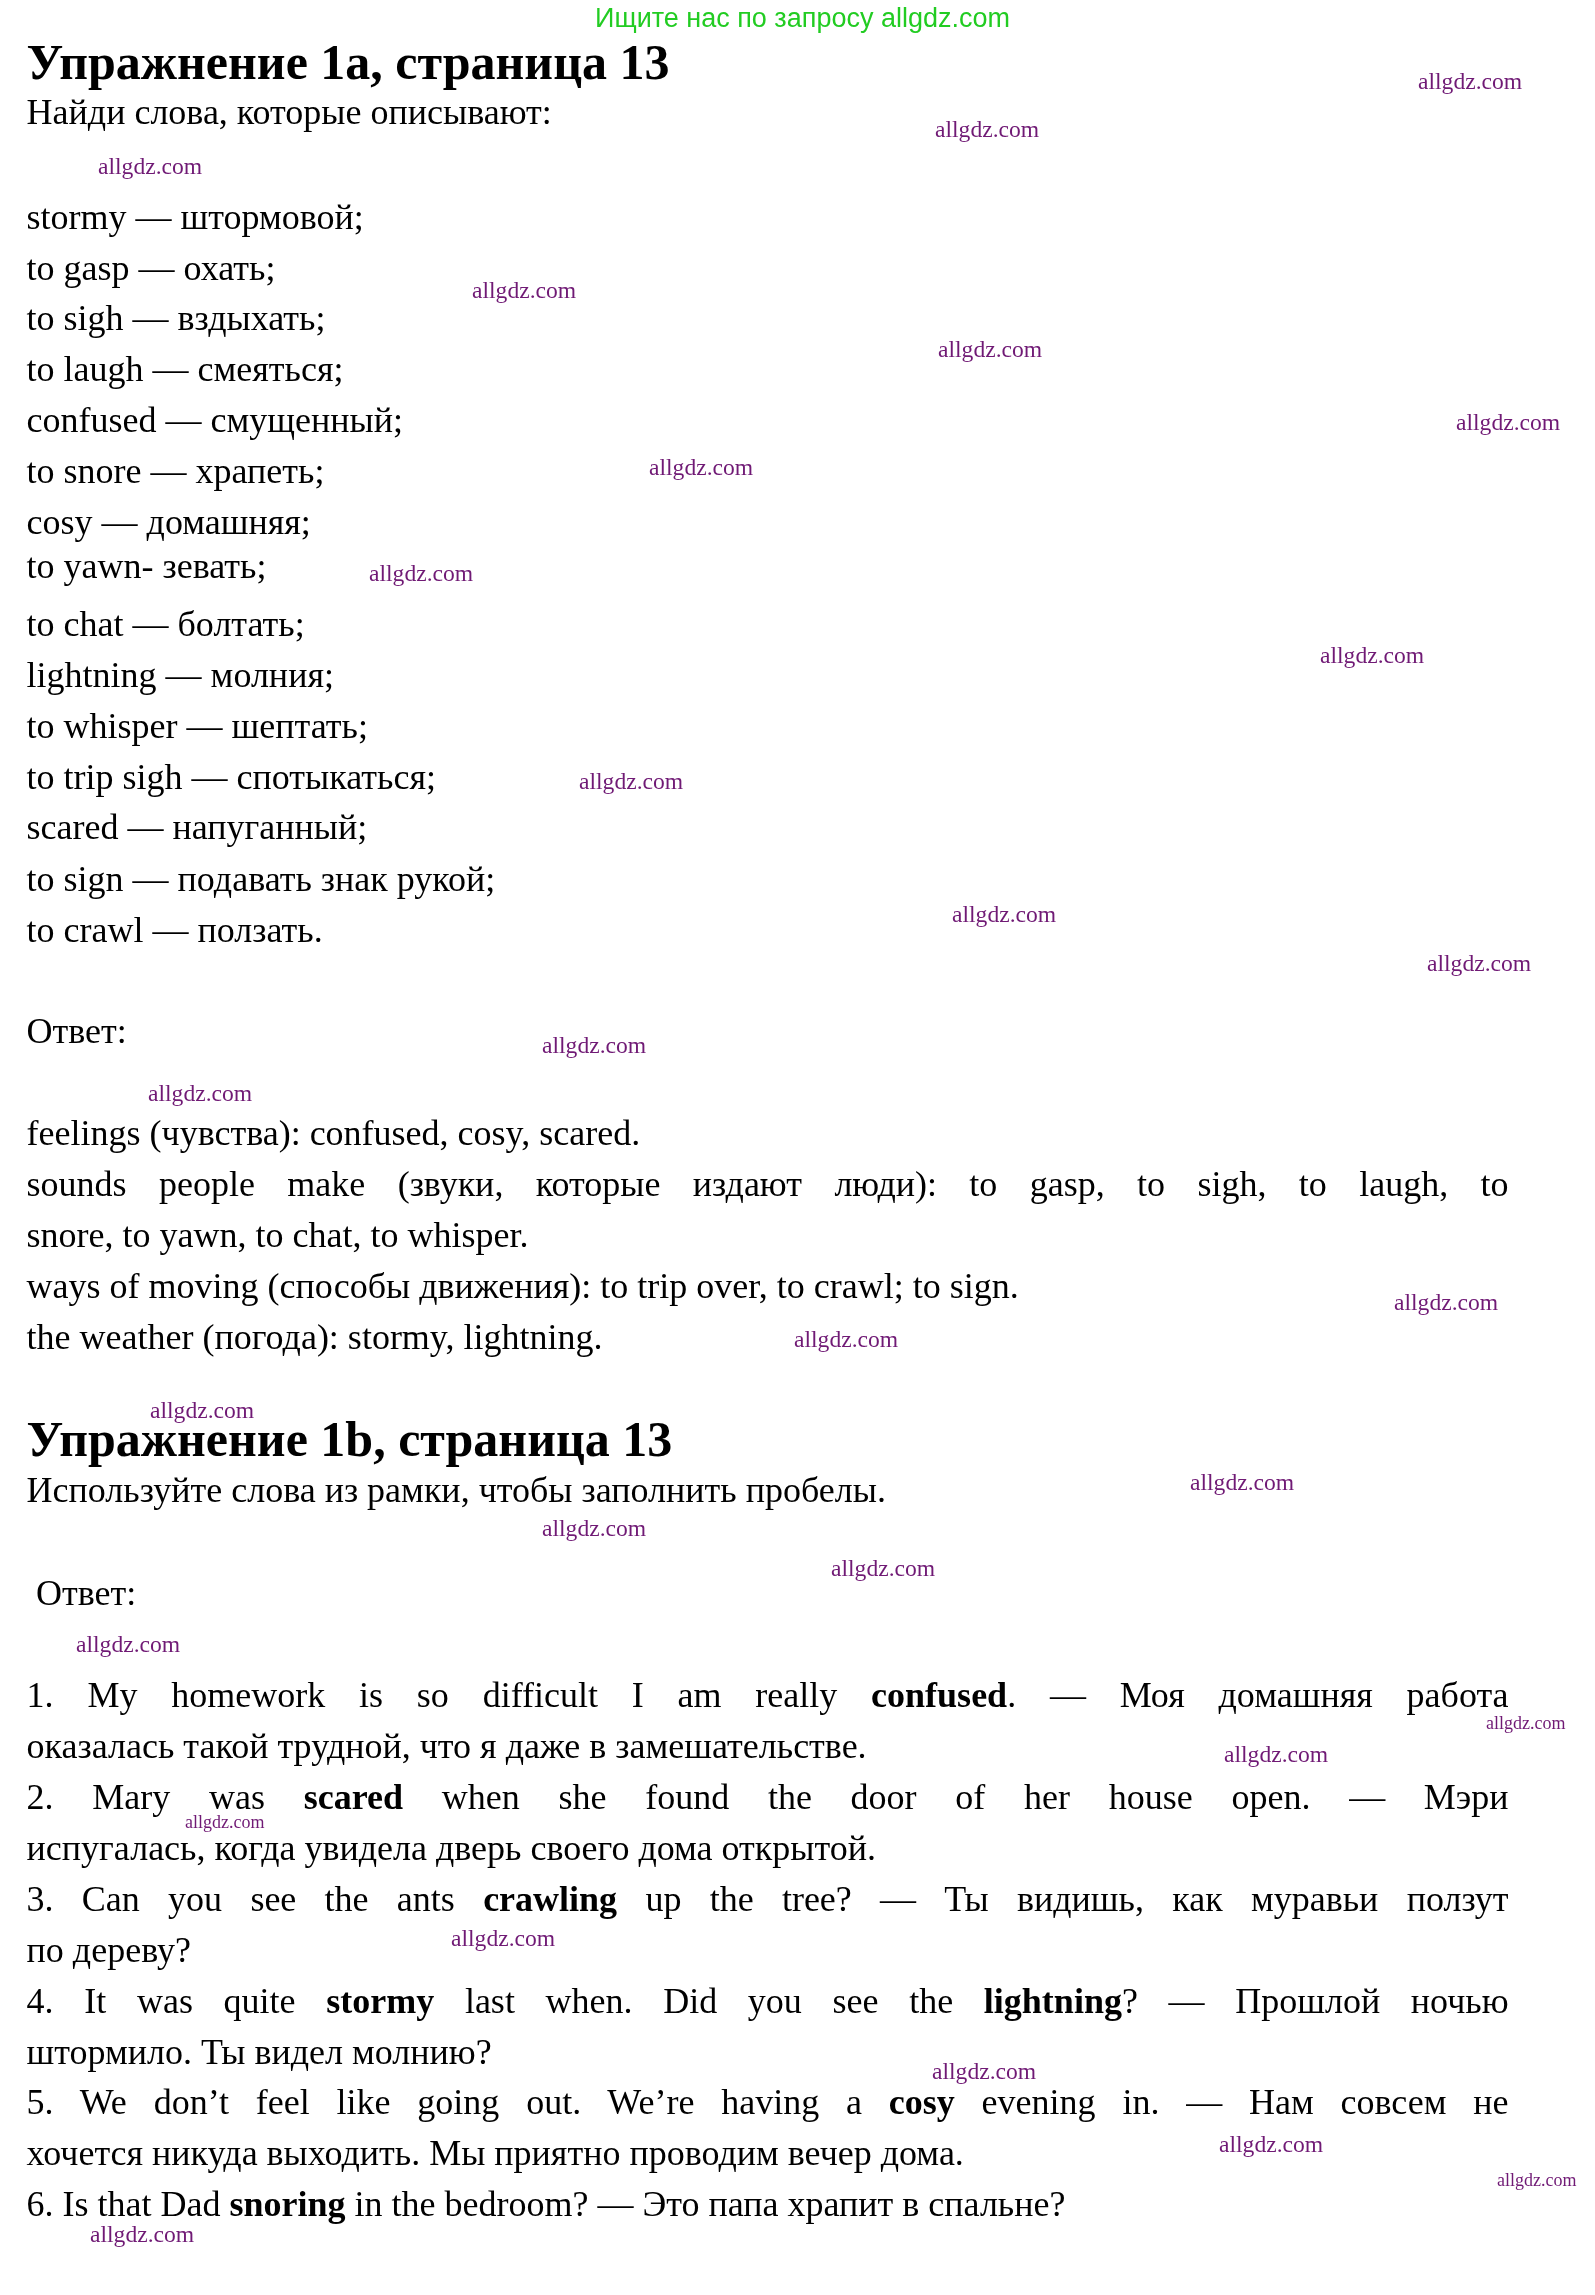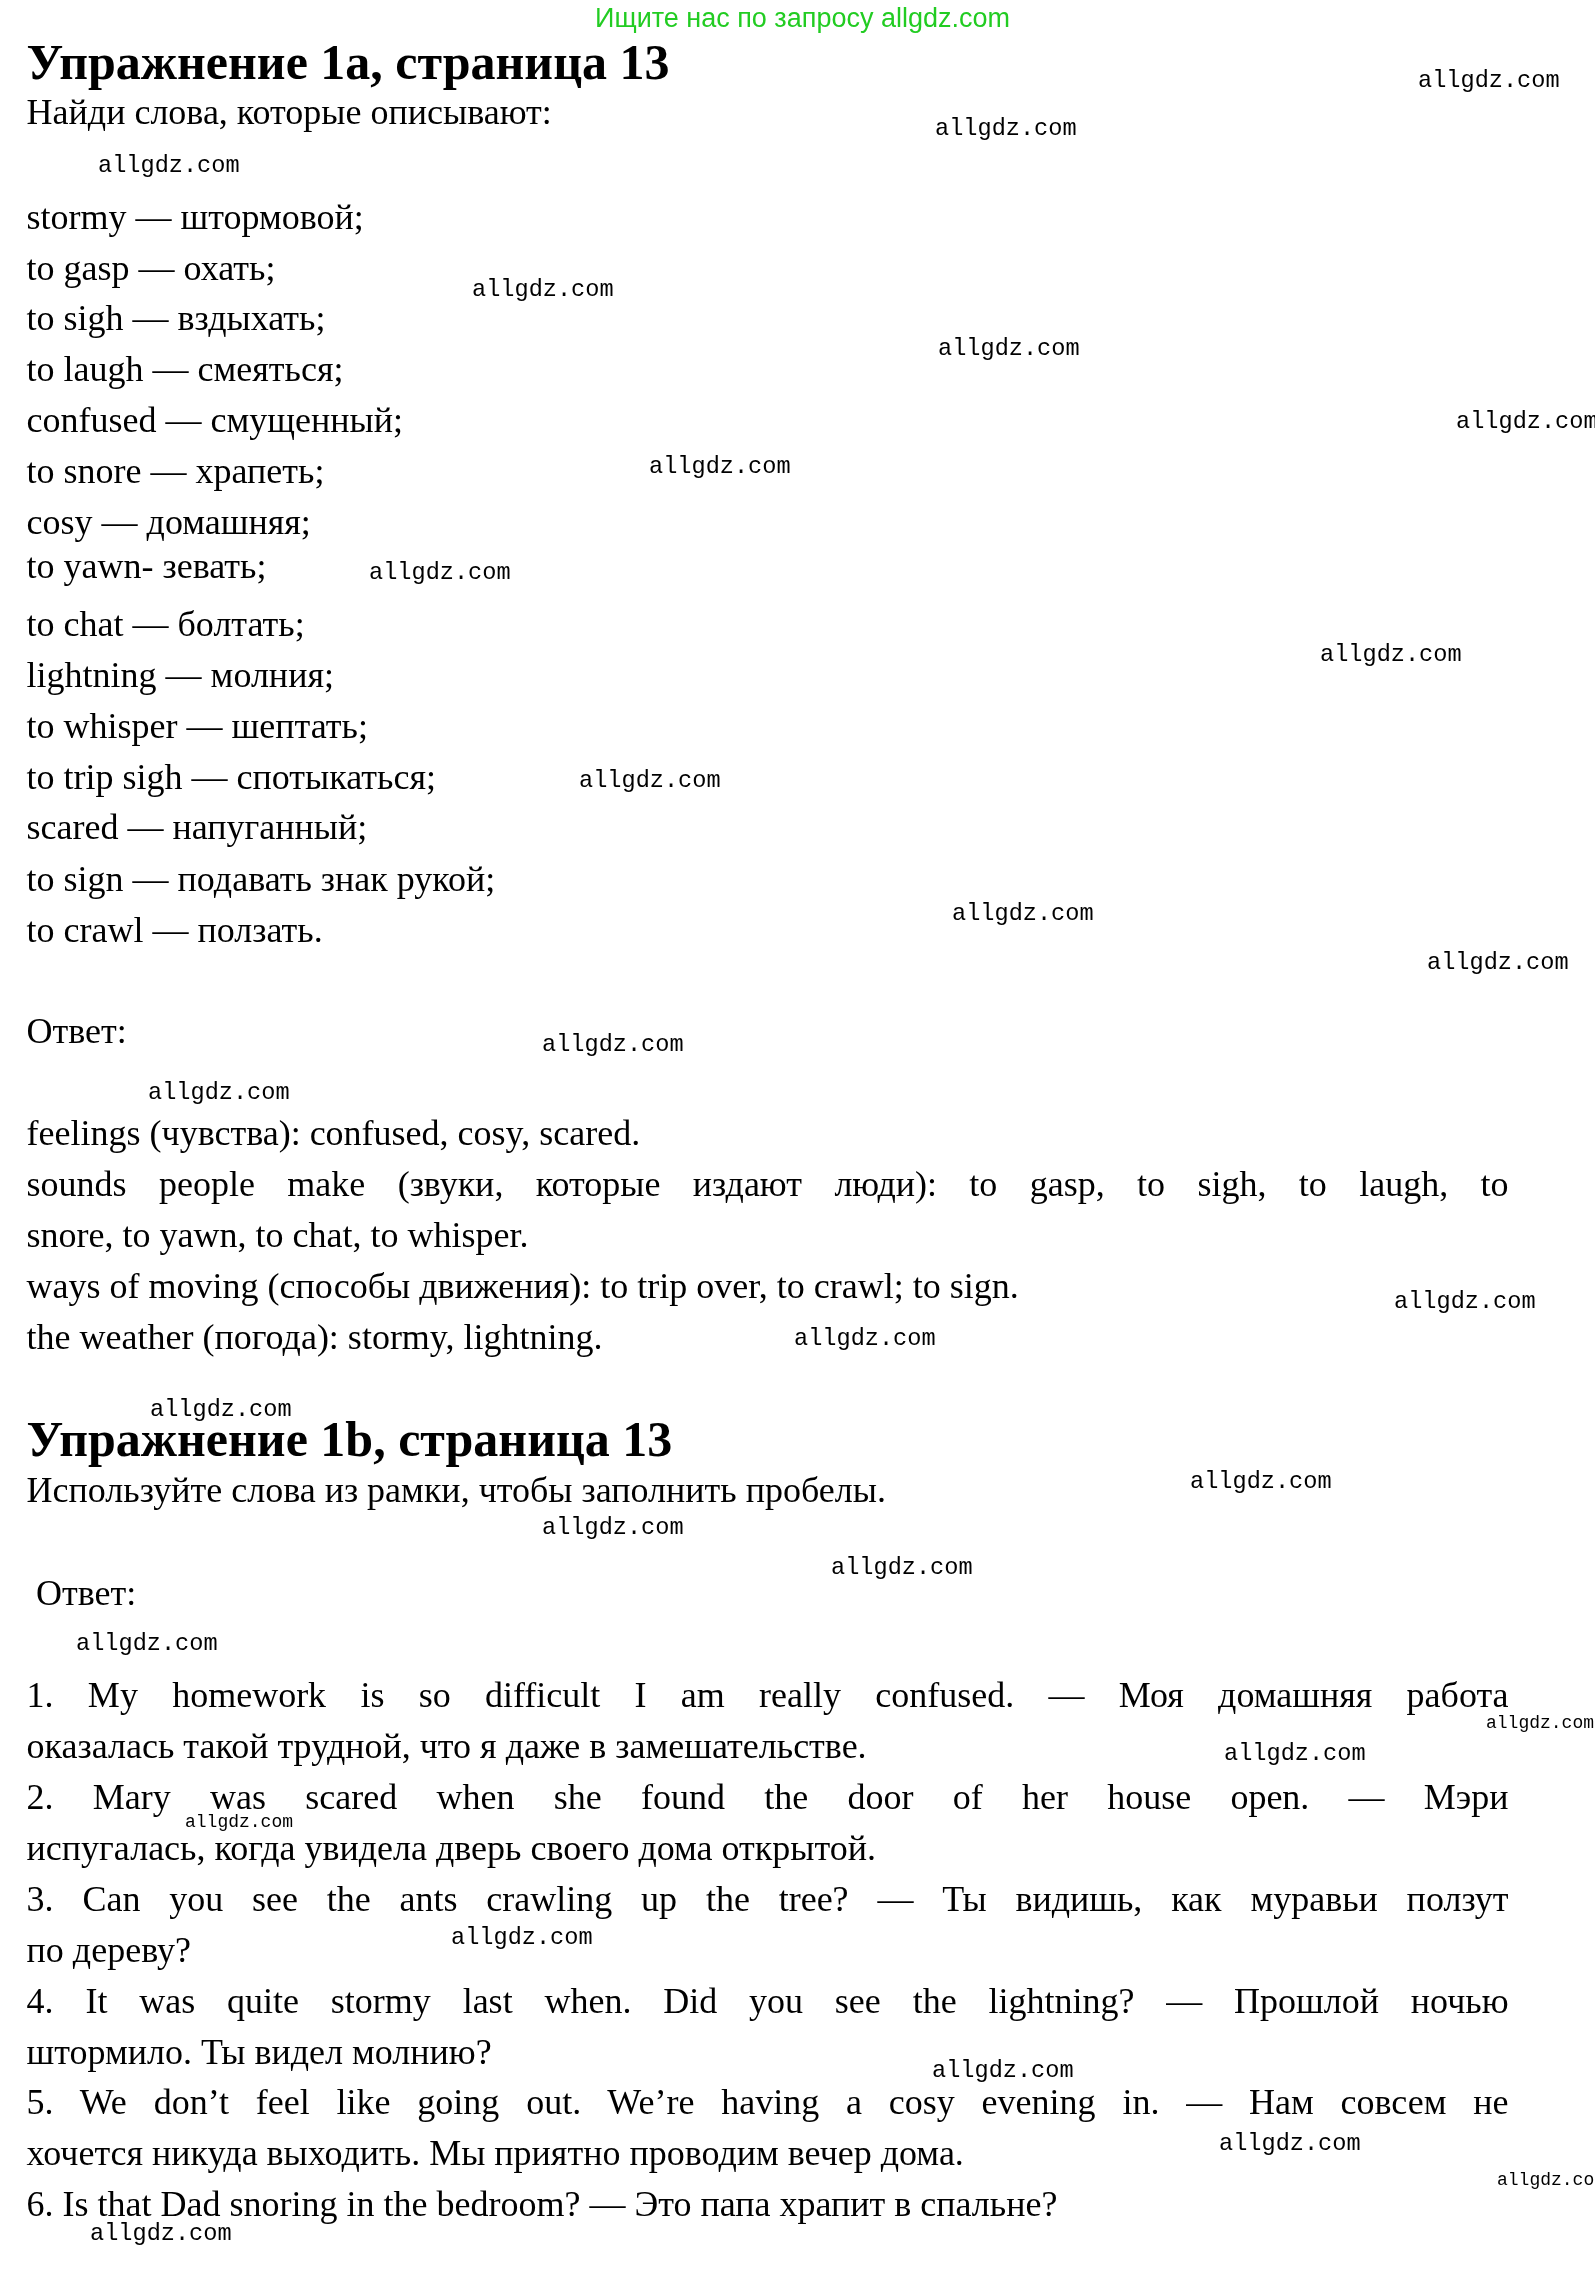--- a/index.html
+++ b/index.html
@@ -11,42 +11,42 @@
     font-size: 36px;
     line-height: 49px;
     color: #000;
     white-space: nowrap;
     transform: translateY(-50%);
   }
   .line.just { width: 1482px; text-align: justify; text-align-last: justify; white-space: normal; }
   .heading { font-weight: bold; font-size: 50px; }
   .wm {
     position: absolute;
-    font-family: Liberation Mono, monospace;
+    font-family: Liberation Serif, serif;
     font-size: 23.6px;
     line-height: 26px;
-    color: #000000;
+    color: #701a75;
     white-space: nowrap;
     transform: translateY(-50%);
   }
   .wm.small { font-size: 18px; line-height: 20px; }
   .top-banner {
     position: absolute; left: 9px; right: 0; top: 1.5px;
     text-align: center;
     font-family: "Liberation Sans", "DejaVu Sans", sans-serif;
     font-size: 27px; line-height: 32px;
   }
   .footer {
     position: absolute; left: 0; right: 0; top: 2260px;
     text-align: center;
     font-family: "Liberation Sans", "DejaVu Sans", sans-serif;
     font-size: 27px; line-height: 32px;
     white-space: pre;
   }
-  b { font-weight: normal; }
+  b { font-weight: bold; }
 </style>
 </head>
 <body>
 
 <div class="top-banner">
   <span style="color:#22cc22">Ищите нас по запросу allgdz.com</span>
 </div>
 
 <div class="line heading" style="top:62px">Упражнение 1a, страница 13</div>
 <div class="line" style="top:112px">Найди слова, которые описывают:</div>

